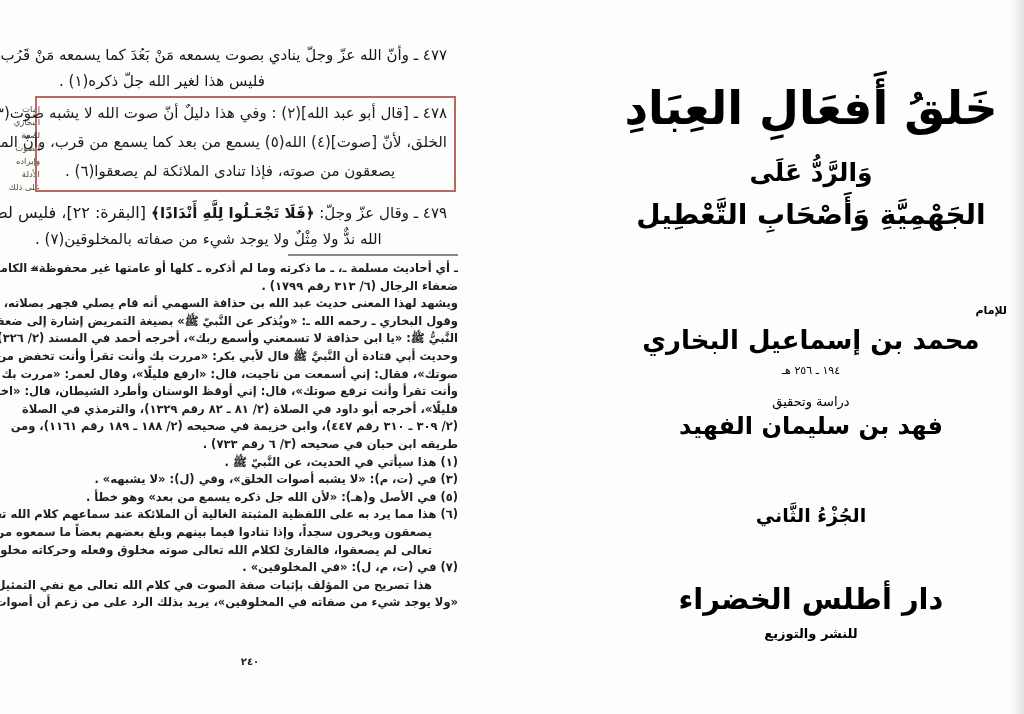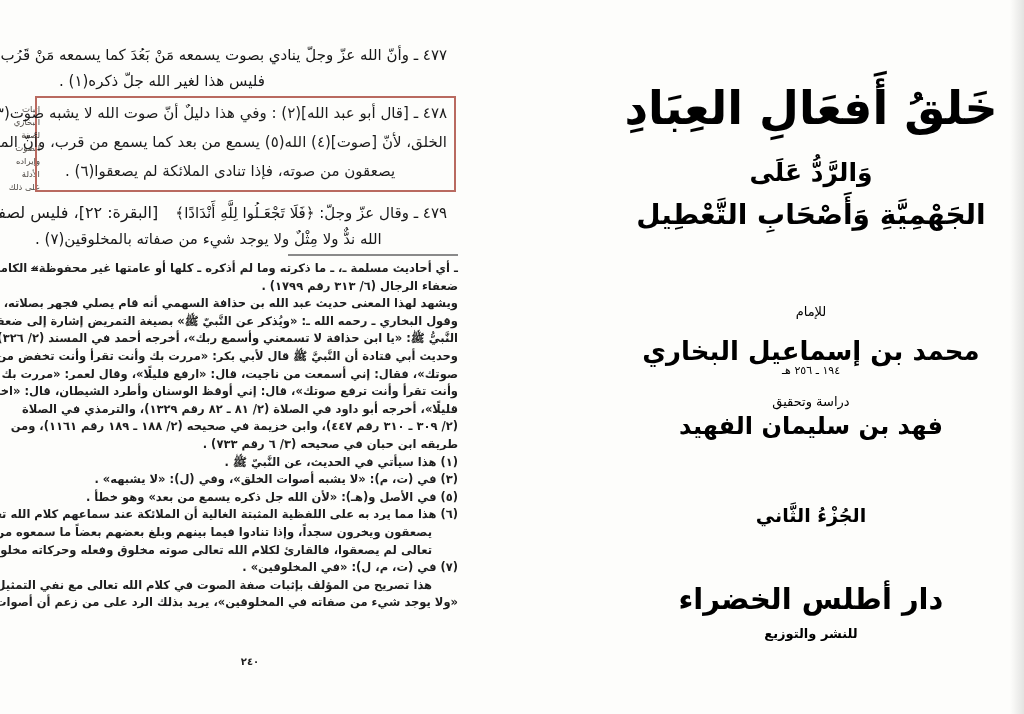--- a/index.html
+++ b/index.html
@@ -14,38 +14,38 @@
   .abs{position:absolute;white-space:nowrap;}
   .rtl{direction:rtl;unicode-bidi:embed;}
   
   .main-line{font-size:15px;line-height:22px;color:#171717;}
   .margin-note{position:absolute;left:6px;top:103px;width:34px;
     font-size:8.5px;line-height:13px;text-align:center;color:#4c4742;direction:rtl;}
   .margin-note div{white-space:nowrap;margin-left:26px;}
   .red-box{position:absolute;left:35px;top:96px;width:421px;height:96px;
     border:2px solid #b96a60;box-sizing:border-box;background:transparent;}
   .red-box .bl{position:absolute;font-size:15px;line-height:20px;white-space:nowrap;direction:rtl;}
-  .verse{font-weight:normal;margin-left:12px;}
+  .verse{font-weight:bold;}
   .ayah-ref{font-size:16px;}
   .sep-line{position:absolute;left:288px;top:254px;width:170px;border-top:2px solid #8a8a8a;}
   .eq-mark{position:absolute;left:30px;top:263px;font-size:11px;color:#222;}
   
   .footnotes{position:absolute;left:26px;top:260px;width:432px;
     direction:rtl;text-align:right;font-size:11.5px;line-height:17.6px;color:#1d1d1d;}
   .fn-line{white-space:nowrap;font-weight:bold;}
   .fn-indent{padding-right:26px;}
   .page-num{position:absolute;left:210px;top:656px;width:80px;text-align:center;
     font-size:10px;font-weight:bold;letter-spacing:2px;}
   
   .tp{position:absolute;left:615px;width:392px;text-align:center;direction:rtl;color:#000000;}
   .tp-title{top:62px;font-size:46px;font-weight:bold;line-height:92px;}
   .tp-sub1{top:158px;font-size:25px;font-weight:bold;}
   .tp-sub2{top:198px;font-size:28px;font-weight:bold;}
-  .tp-by{top:304px;font-size:13px;font-weight:normal;}
-  .tp-author{top:336px;font-size:26px;font-weight:bold;text-align:center;}
+  .tp-by{top:304px;font-size:11px;font-weight:bold;text-align:right;}
+  .tp-author{top:325px;font-size:26px;font-weight:bold;text-align:center;}
   .tp-dates{top:364px;font-size:11px;}
   .tp-editor-label{top:394px;font-size:13px;font-weight:normal;}
   .tp-editor{top:412px;font-size:24px;font-weight:bold;}
   .tp-volume{top:504px;font-size:19px;font-weight:bold;}
   .tp-publisher{top:582px;font-size:29px;font-weight:bold;}
   .tp-publisher-sub{top:626px;font-size:13px;font-weight:bold;}
 </style>
 </head>
 <body>
 

